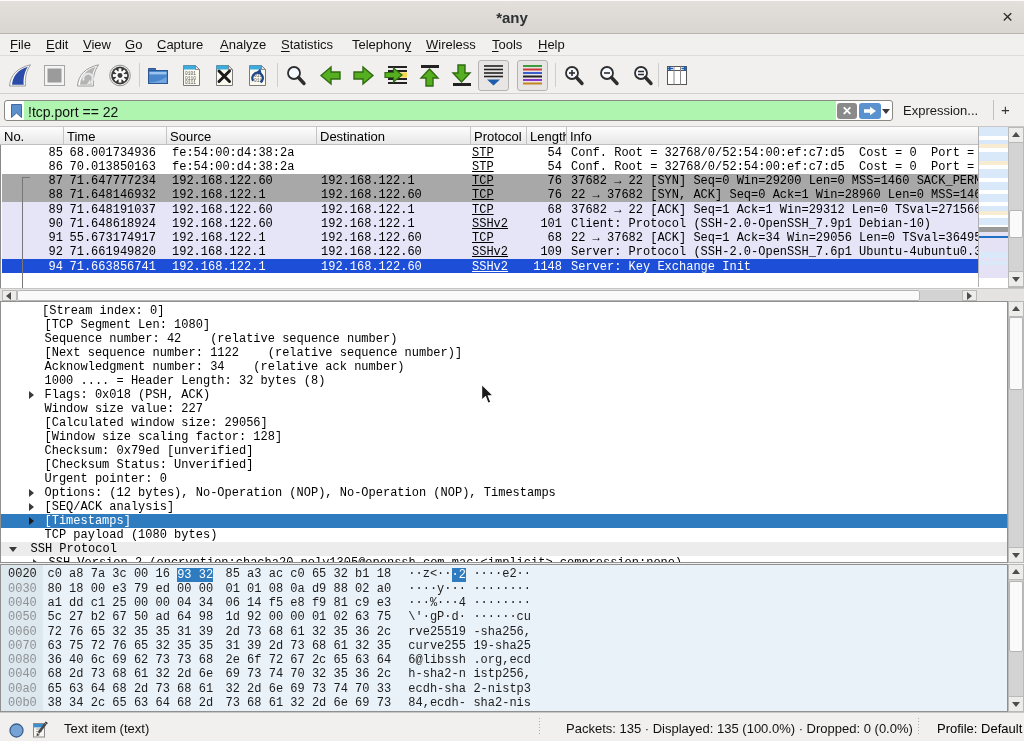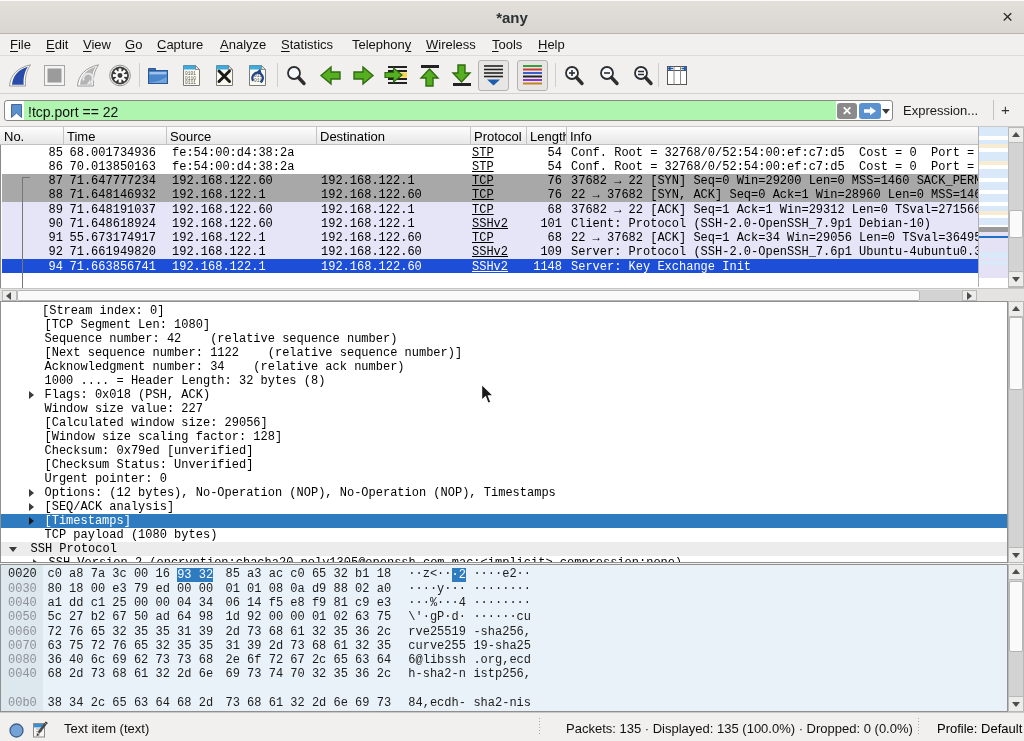--- a/index.html
+++ b/index.html
@@ -418,20 +418,21 @@
 <div class="abs" id="hpane">
   <div class="abs" id="hoffcol"></div>
   <div class="hrow mono" style="top:1.8px"><span class="hoff" style="color:#1c1c1c">0020</span><span class="hx1">c0 a8 7a 3c 00 16 <span style="background:#2e7bc0;color:#fff">93 32</span></span><span class="hx2">85 a3 ac c0 65 32 b1 18</span><span class="ha1">··z&lt;··<span style="background:#2e7bc0;color:#fff">·2</span></span><span class="ha2">····e2··</span></div>
   <div class="hrow mono" style="top:16.1px"><span class="hoff">0030</span><span class="hx1">80 18 00 e3 79 ed 00 00</span><span class="hx2">01 01 08 0a d9 88 02 a0</span><span class="ha1">····y···</span><span class="ha2">········</span></div>
   <div class="hrow mono" style="top:30.4px"><span class="hoff">0040</span><span class="hx1">a1 dd c1 25 00 00 04 34</span><span class="hx2">06 14 f5 e8 f9 81 c9 e3</span><span class="ha1">···%···4</span><span class="ha2">········</span></div>
   <div class="hrow mono" style="top:44.7px"><span class="hoff">0050</span><span class="hx1">5c 27 b2 67 50 ad 64 98</span><span class="hx2">1d 92 00 00 01 02 63 75</span><span class="ha1">\'·gP·d·</span><span class="ha2">······cu</span></div>
   <div class="hrow mono" style="top:59px"><span class="hoff">0060</span><span class="hx1">72 76 65 32 35 35 31 39</span><span class="hx2">2d 73 68 61 32 35 36 2c</span><span class="ha1">rve25519</span><span class="ha2">-sha256,</span></div>
   <div class="hrow mono" style="top:73.3px"><span class="hoff">0070</span><span class="hx1">63 75 72 76 65 32 35 35</span><span class="hx2">31 39 2d 73 68 61 32 35</span><span class="ha1">curve255</span><span class="ha2">19-sha25</span></div>
   <div class="hrow mono" style="top:87.6px"><span class="hoff">0080</span><span class="hx1">36 40 6c 69 62 73 73 68</span><span class="hx2">2e 6f 72 67 2c 65 63 64</span><span class="ha1">6@libssh</span><span class="ha2">.org,ecd</span></div>
   <div class="hrow mono" style="top:101.9px"><span class="hoff">0040</span><span class="hx1">68 2d 73 68 61 32 2d 6e</span><span class="hx2">69 73 74 70 32 35 36 2c</span><span class="ha1">h-sha2-n</span><span class="ha2">istp256,</span></div>
+  <div class="hrow mono" style="top:116.2px"><span class="hoff">00a0</span><span class="hx1">65 63 64 68 2d 73 68 61</span><span class="hx2">32 2d 6e 69 73 74 70 33</span><span class="ha1">ecdh-sha</span><span class="ha2">2-nistp3</span></div>
   <div class="hrow mono" style="top:130.5px"><span class="hoff">00b0</span><span class="hx1">38 34 2c 65 63 64 68 2d</span><span class="hx2">73 68 61 32 2d 6e 69 73</span><span class="ha1">84,ecdh-</span><span class="ha2">sha2-nis</span></div>
 </div>
 
 <div class="abs sbtrack" style="left:1008px;top:564px;width:16px;height:148px"></div>
 <div class="abs sbbtn" style="top:564px">
     <div class="tri-up"></div>
   </div>
 <div class="abs sbbtn" style="top:696px">
     <div class="tri-dn"></div>
   </div>

